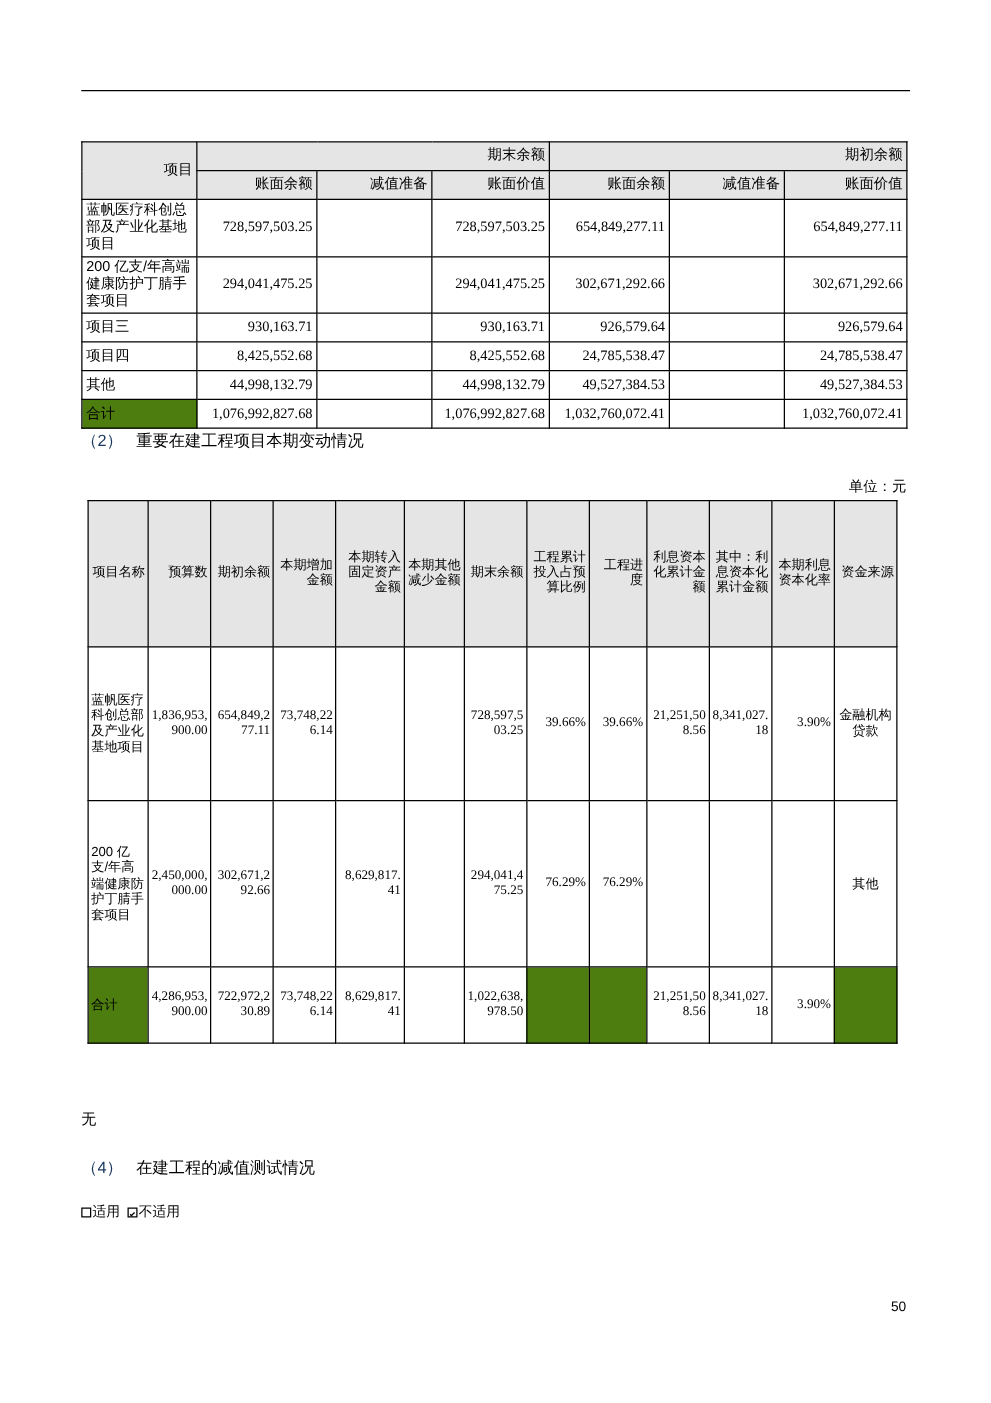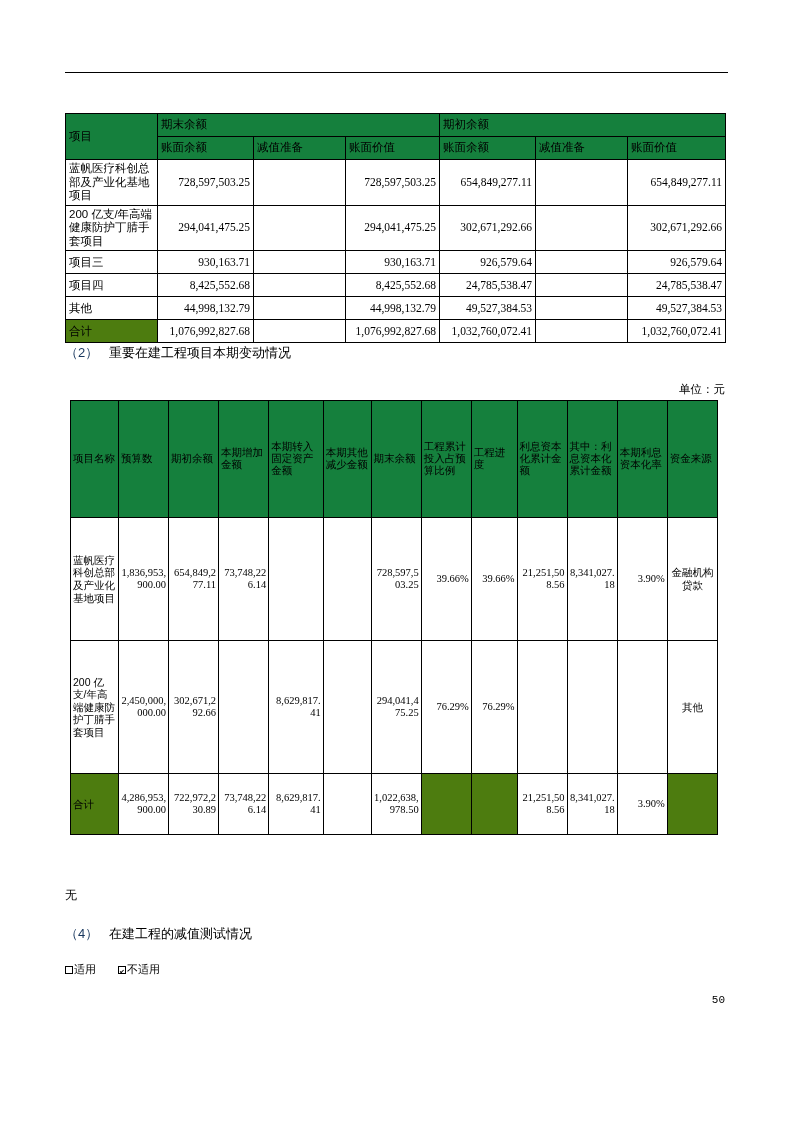--- a/index.html
+++ b/index.html
@@ -54,22 +54,22 @@
   table.fin td, table.fin th {
     border: 1px solid #000000;
     padding: 2px 3px;
     font-weight: normal;
     vertical-align: middle;
     line-height: 1.18;
     word-wrap: break-word;
     overflow-wrap: break-word;
   }
   .hd {
-    background: #15803d;
-    text-align: left;
+    background: #e5e5e5;
+    text-align: right;
     font-family: Liberation Serif, serif;
   }
   .shade {
     background: #4d7c0f;
   }
   .num {
     text-align: right;
     font-family: "Liberation Serif", "DejaVu Serif", serif;
   }
   .ctr { text-align: center; }
@@ -106,21 +106,21 @@
     left: 65px;
     font-family: "Liberation Sans", "DejaVu Sans", sans-serif;
     font-size: 12px;
   }
   #wu { top: 887px; }
   #applic {
     top: 962px;
     font-size: 11px;
     display: flex;
     align-items: center;
-    gap: 22px;
+    gap: 6px;
   }
   .cbx {
     display: inline-block;
     width: 8px;
     height: 8px;
     border: 1px solid #000;
     position: relative;
     top: 1px;
     margin-right: 1px;
     box-sizing: border-box;
@@ -167,22 +167,22 @@
   #table2 .src { text-align: center; font-size: 10.5px; line-height: 1.2; margin-left: 24px; }
   #table2 tr.r1 td { height: 118px; }
   #table2 tr.r2 td { height: 128px; }
   #table2 tr.rt td { height: 56px; }
   #table2 tr.hrow td { height: 112px; }
 
   
   #page-num {
     position: absolute;
     right: 68px;
-    top: 994px;
-    font-family: Liberation Mono, monospace;
+    top: 1040px;
+    font-family: Liberation Sans, sans-serif;
     font-size: 11px;
     margin-left: 16px;
   }
 </style>
 </head>
 <body>
 
 <div class="page">
 
   <div class="run-head-rule"></div>

